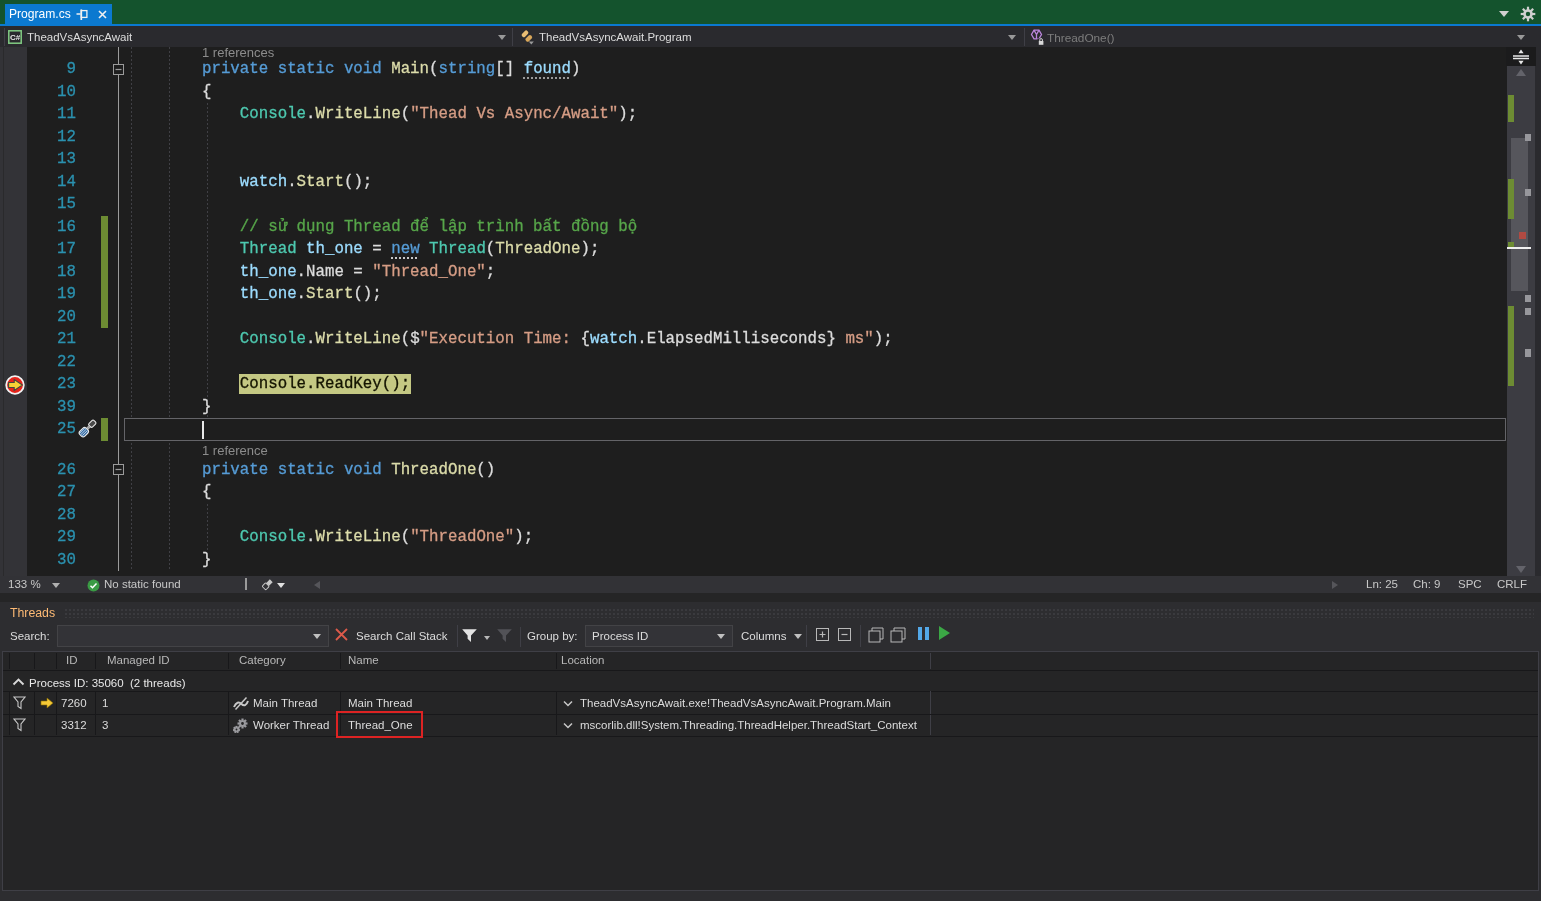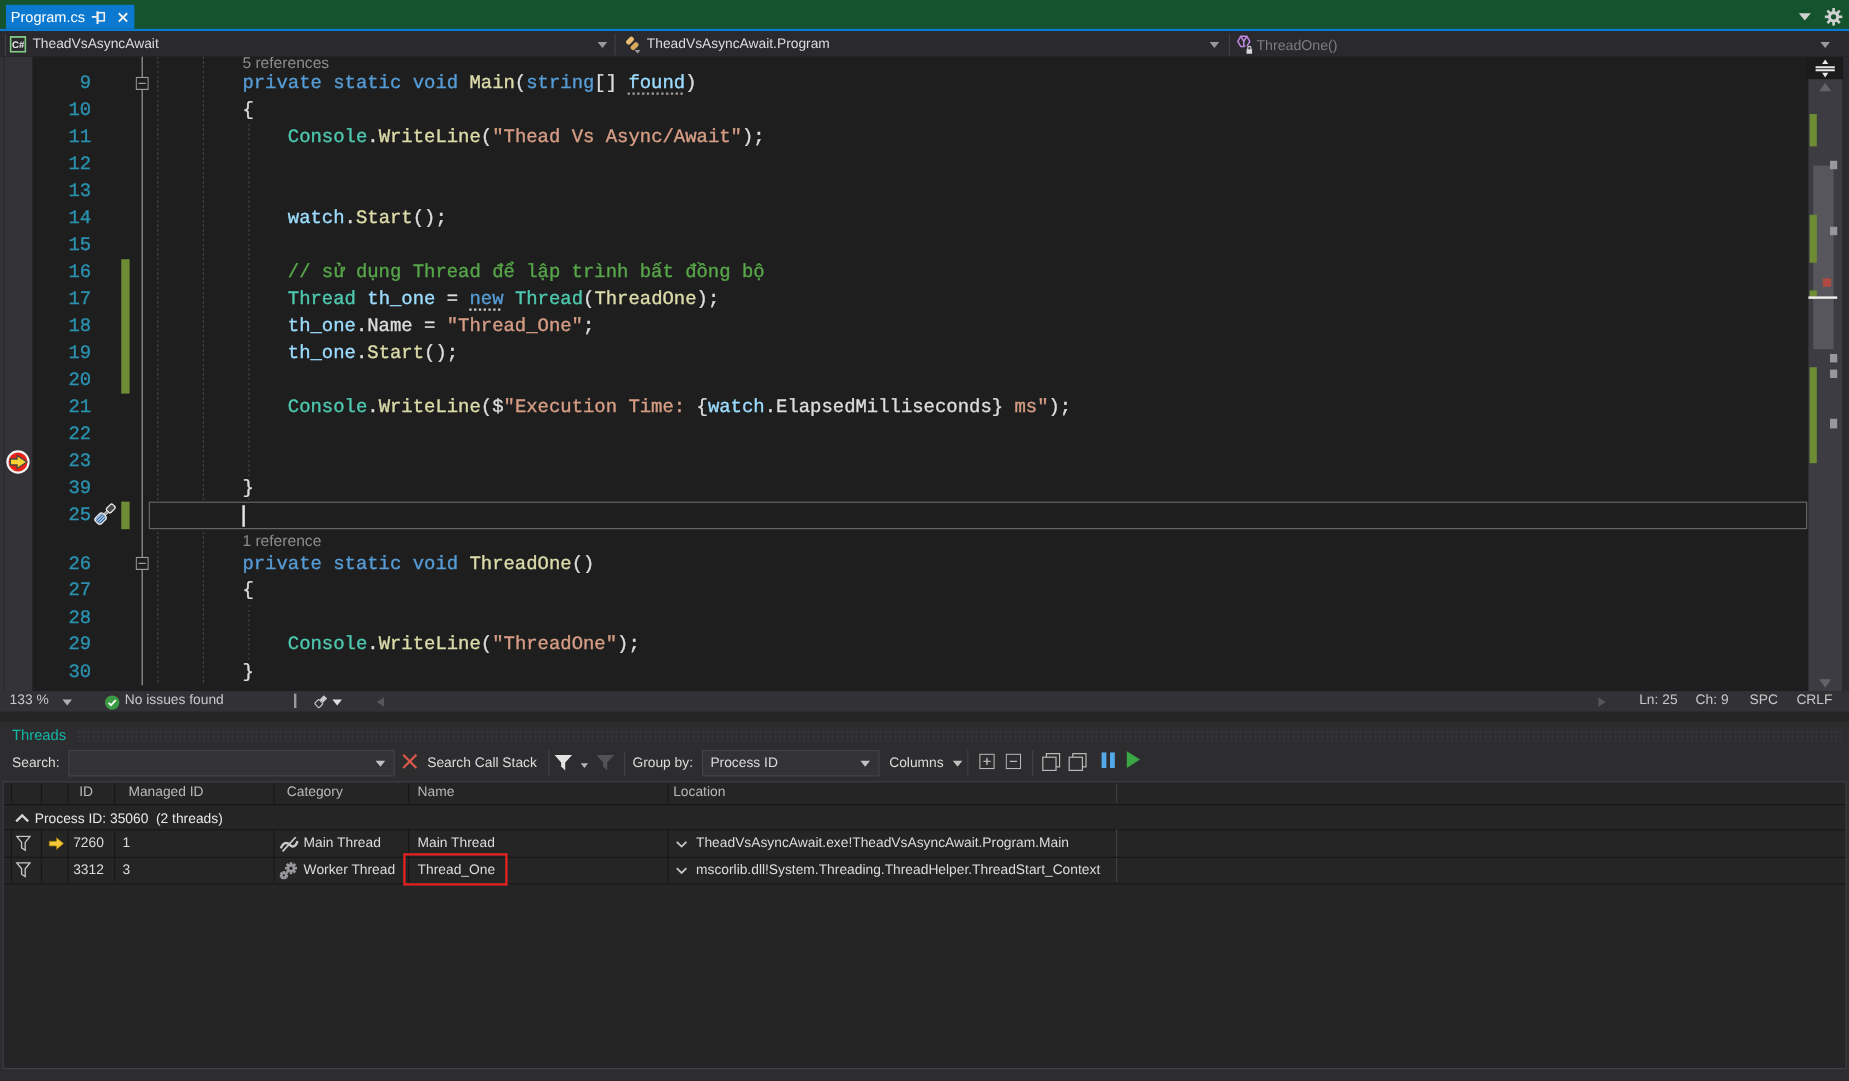--- a/index.html
+++ b/index.html
@@ -147,34 +147,35 @@
 <div class="cl" style="top:213.55px;left:126.3px">            <span style="color:#9CDCFE;">th_one</span>.Name = <span style="color:#D69D85;">"Thread_One"</span>;</div>
 <div class="num" style="top:236.05px">19</div>
 <div class="cl" style="top:236.05px;left:126.3px">            <span style="color:#9CDCFE;">th_one</span>.<span style="color:#DCDCAA;">Start</span>();</div>
 <div class="num" style="top:258.55px">20</div>
 <div class="cl" style="top:258.55px;left:126.3px"></div>
 <div class="num" style="top:281.05px">21</div>
 <div class="cl" style="top:281.05px;left:126.3px">            <span style="color:#4EC9B0;">Console</span>.<span style="color:#DCDCAA;">WriteLine</span>($<span style="color:#D69D85;">"Execution Time: </span>{<span style="color:#9CDCFE;">watch</span>.ElapsedMilliseconds} <span style="color:#D69D85;">ms"</span>);</div>
 <div class="num" style="top:303.55px">22</div>
 <div class="cl" style="top:303.55px;left:126.3px"></div>
 <div class="num" style="top:326.05px">23</div>
+<div class="cl" style="top:326.05px;left:126.3px"><span>            </span><span style="background:#c4c883;color:#141400;box-shadow:0 0 0 1px #c4c883;-webkit-text-stroke:0.3px #141400">Console.ReadKey();</span></div>
 <div class="num" style="top:348.55px">39</div>
 <div class="cl" style="top:348.55px;left:126.3px">        }</div>
 <div class="num" style="top:371.05px">25</div>
 <div class="cl" style="top:371.05px;left:126.3px"></div>
 <div class="num" style="top:411.55px">26</div>
 <div class="cl" style="top:411.55px;left:126.3px">        <span style="color:#569CD6;">private static void </span><span style="color:#DCDCAA;">ThreadOne</span>()</div>
 <div class="num" style="top:434.05px">27</div>
 <div class="cl" style="top:434.05px;left:126.3px">        {</div>
 <div class="num" style="top:456.55px">28</div>
 <div class="num" style="top:479.05px">29</div>
 <div class="cl" style="top:479.05px;left:126.3px">            <span style="color:#4EC9B0;">Console</span>.<span style="color:#DCDCAA;">WriteLine</span>(<span style="color:#D69D85;">"ThreadOne"</span>);</div>
 <div class="num" style="top:501.55px">30</div>
 <div class="cl" style="top:501.55px;left:126.3px">        }</div>
-<div class="lens" style="top:-2px;left:202.0px">5 references</div>
+<div class="lens" style="top:-2px;left:202.0px">1 references</div>
 <div class="lens" style="top:396px;left:202.0px">1 reference</div>
 
   <div class="abs" style="left:1507px;top:0;width:28px;height:529px;background:#3c3c42"></div>
   <div class="abs" style="left:1535px;top:0;width:6px;height:529px;background:#2a2a2e"></div>
   <div class="abs" style="left:1506px;top:0;width:30px;height:19px;background:#1b1b1c"></div>
   <svg class="abs" style="left:1511px;top:1.5px" width="20" height="16" viewBox="0 0 20 16">
     <g stroke="#e8e8e8" fill="#e8e8e8">
       <path d="M2 7 h16 M2 9.5 h16" fill="none" stroke-width="1.6"></path>
       <path d="M10 0.5 l2.6 3.8 h-5.2 z M10 15.5 l2.6-3.8 h-5.2 z" stroke="none"></path>
     </g>
@@ -195,40 +196,40 @@
   <div class="abs" style="left:1515.5px;top:519px;width:0;height:0;border-left:5.5px solid transparent;border-right:5.5px solid transparent;border-top:7px solid #63636a"></div>
 </div>
 
 <div id="estatus">
   <div class="uitxt" style="left:8px;top:2px;color:#c8c8c8">133 %</div>
   <div class="caret" style="left:52px;top:6.5px;border-top-color:#b0b0b0"></div>
   <svg class="abs" style="left:87px;top:2.5px" width="13" height="13" viewBox="0 0 13 13">
     <circle cx="6.5" cy="6.5" r="6" fill="#3a9b44"></circle>
     <path d="M3.5 6.7 l2 2 L9.5 4.5" stroke="#fff" stroke-width="1.5" fill="none"></path>
   </svg>
-  <div class="uitxt" style="left:104px;top:2px;color:#c8c8c8">No issues found</div>
+  <div class="uitxt" style="left:104px;top:2px;color:#c8c8c8">No static found</div>
   <div class="abs" style="left:245px;top:2px;width:1.5px;height:12px;background:#9a9a9a"></div>
   <svg class="abs" style="left:261px;top:2.5px" width="12" height="12" viewBox="0 0 12 12">
     <g transform="rotate(45 6 6)">
         <rect x="4" y="0" width="4" height="5" fill="#c8c8c8"></rect>
     <rect x="3.4" y="5.4" width="5.2" height="5" rx="1" fill="none" stroke="#c8c8c8"></rect>
       </g>
   </svg>
   <div class="caret" style="left:277px;top:6.5px;border-top-color:#e0e0e0"></div>
   <div class="abs" style="left:314px;top:4.5px;width:0;height:0;border-top:4.5px solid transparent;border-bottom:4.5px solid transparent;border-right:6px solid #55555a"></div>
   <div class="abs" style="left:1332px;top:4.5px;width:0;height:0;border-top:4.5px solid transparent;border-bottom:4.5px solid transparent;border-left:6px solid #55555a"></div>
   <div class="uitxt" style="left:1366px;top:2px;color:#c8c8c8">Ln: 25</div>
   <div class="uitxt" style="left:1413px;top:2px;color:#c8c8c8">Ch: 9</div>
   <div class="uitxt" style="left:1458px;top:2px;color:#c8c8c8">SPC</div>
   <div class="uitxt" style="left:1497px;top:2px;color:#c8c8c8">CRLF</div>
 </div>
 <div id="darkband"></div>
 
 <div id="threads">
-  <div class="uitxt" style="left:10px;top:3.5px;color:#14b8a6;font-size:12.3px">Threads</div>
+  <div class="uitxt" style="left:10px;top:3.5px;color:#fdba74;font-size:12.3px">Threads</div>
   <div class="abs" style="left:64px;top:6px;width:1470px;height:10px;
     background-image:radial-gradient(#3a3a3e 1px,transparent 1.1px);background-size:4px 4px;"></div>
 
   <div class="uitxt" style="left:10px;top:28px">Search:</div>
   <div class="combo" style="left:57px;top:23px;width:272px"></div>
   <div class="caret" style="left:313px;top:32px;border-top-color:#c0c0c0"></div>
   <svg class="abs" style="left:334px;top:25px" width="15" height="15" viewBox="0 0 15 15">
     <path d="M2 2 L13 13 M13 2 L2 13" stroke="#dd5a4a" stroke-width="1.8"></path>
   </svg>
   <div class="uitxt" style="left:356px;top:28px">Search Call Stack</div>

